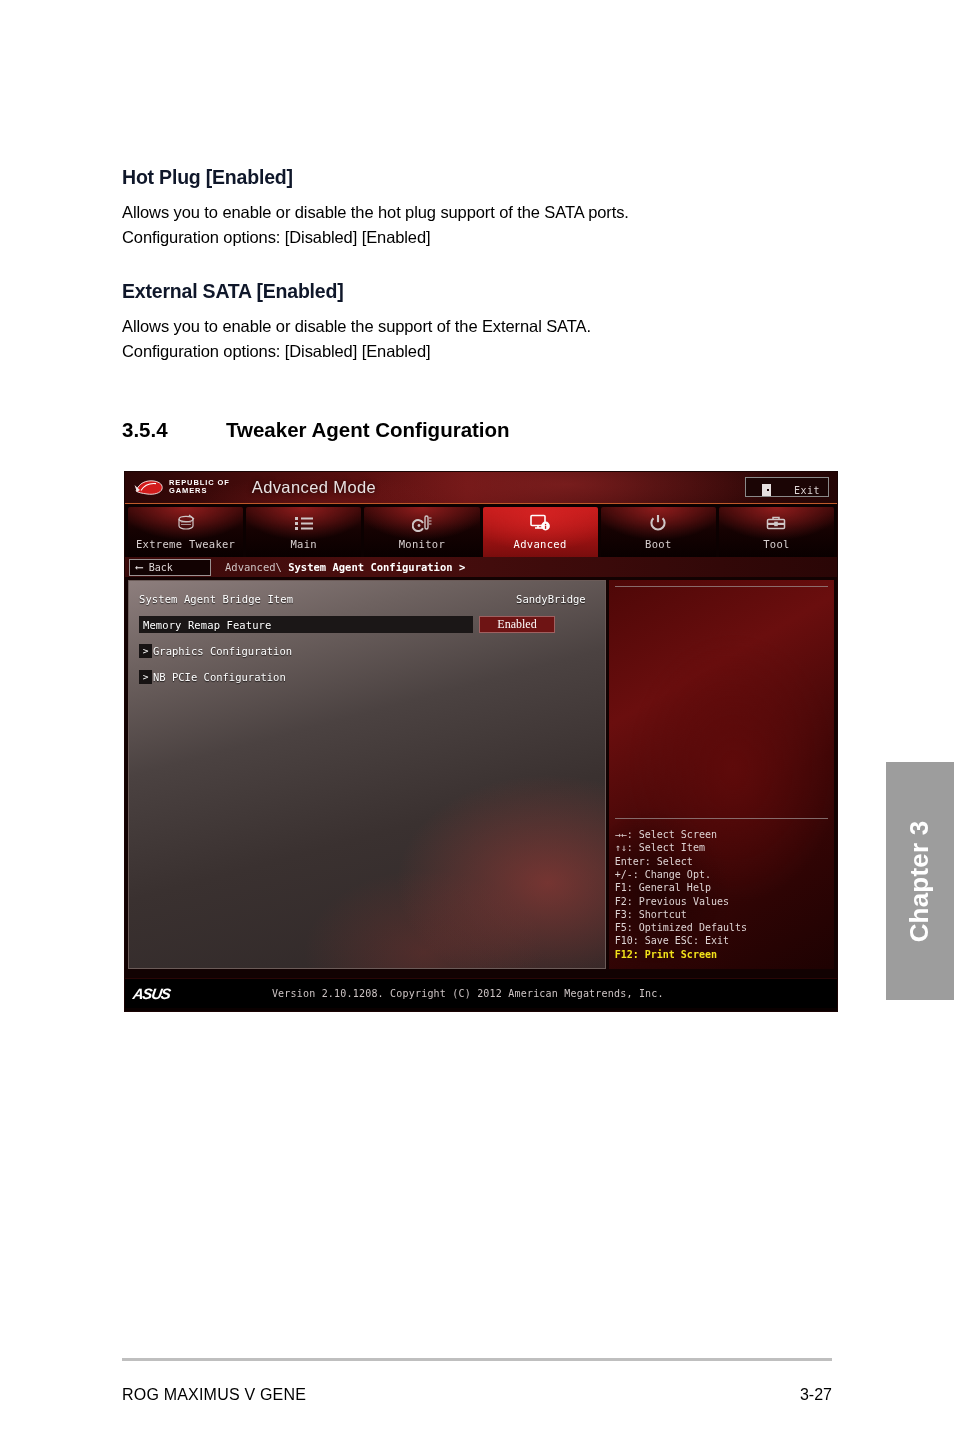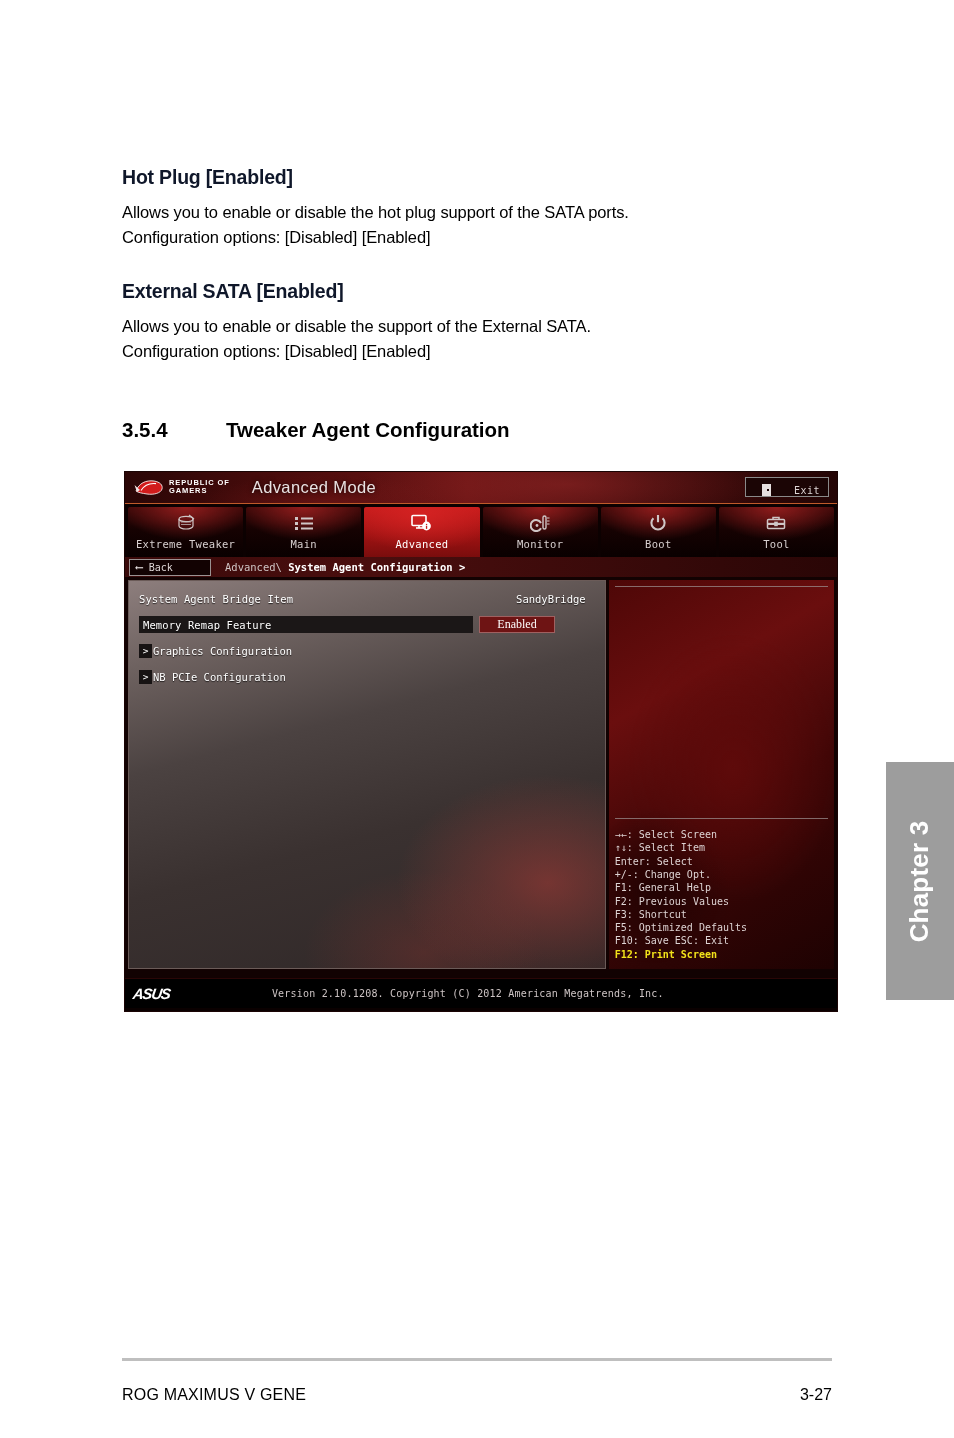--- a/index.html
+++ b/index.html
@@ -241,43 +241,43 @@
             <rect x="1" y="2" width="3" height="3" fill="#cfc6c6"></rect>
             <rect x="1" y="7" width="3" height="3" fill="#cfc6c6"></rect>
             <rect x="1" y="12" width="3" height="3" fill="#cfc6c6"></rect>
             <rect x="7" y="2.5" width="12" height="2" fill="#cfc6c6"></rect>
             <rect x="7" y="7.5" width="12" height="2" fill="#cfc6c6"></rect>
             <rect x="7" y="12.5" width="12" height="2" fill="#cfc6c6"></rect>
           </svg>
         </div>
         <div class="tab-lbl">Main</div>
       </div>
+      <div class="tab">
+        <div class="tab-ico">
+          <svg width="20" height="18" viewBox="0 0 20 18">
+            <path d="M11 9 A5.5 5.5 0 1 0 11 14.2" fill="none" stroke="#cfc6c6" stroke-width="2"></path>
+            <circle cx="7" cy="11.5" r="1.4" fill="#cfc6c6"></circle>
+            <rect x="13" y="2" width="3" height="13" rx="1.5" fill="none" stroke="#cfc6c6" stroke-width="1.4"></rect>
+            <path d="M17 4 h2.5 M17 7 h2.5 M17 10 h2.5" stroke="#cfc6c6" stroke-width="1.2"></path>
+          </svg>
+        </div>
+        <div class="tab-lbl">Monitor</div>
+      </div>
       <div class="tab active">
         <div class="tab-ico">
           <svg width="21" height="18" viewBox="0 0 21 18">
             <rect x="1" y="1.5" width="14" height="10" rx="1" fill="none" stroke="#ffffff" stroke-width="1.6"></rect>
             <path d="M5 14 h7" stroke="#ffffff" stroke-width="1.6"></path>
             <path d="M8 11.5 v2.5" stroke="#ffffff" stroke-width="1.6"></path>
             <circle cx="15.5" cy="12" r="4.4" fill="#ffffff"></circle>
             <rect x="14.9" y="9.9" width="1.3" height="1.3" fill="#c81c1c"></rect>
             <rect x="14.9" y="11.9" width="1.3" height="3" fill="#c81c1c"></rect>
           </svg>
         </div>
         <div class="tab-lbl">Advanced</div>
-      </div>
-      <div class="tab">
-        <div class="tab-ico">
-          <svg width="20" height="18" viewBox="0 0 20 18">
-            <path d="M11 9 A5.5 5.5 0 1 0 11 14.2" fill="none" stroke="#cfc6c6" stroke-width="2"></path>
-            <circle cx="7" cy="11.5" r="1.4" fill="#cfc6c6"></circle>
-            <rect x="13" y="2" width="3" height="13" rx="1.5" fill="none" stroke="#cfc6c6" stroke-width="1.4"></rect>
-            <path d="M17 4 h2.5 M17 7 h2.5 M17 10 h2.5" stroke="#cfc6c6" stroke-width="1.2"></path>
-          </svg>
-        </div>
-        <div class="tab-lbl">Monitor</div>
       </div>
       <div class="tab">
         <div class="tab-ico">
           <svg width="18" height="18" viewBox="0 0 18 18">
             <path d="M4.4 4.2 A6.6 6.6 0 1 0 13.6 4.2" fill="none" stroke="#cfc6c6" stroke-width="2.1"></path>
             <path d="M9 1 v7.2" stroke="#cfc6c6" stroke-width="2.1"></path>
           </svg>
         </div>
         <div class="tab-lbl">Boot</div>
       </div>

